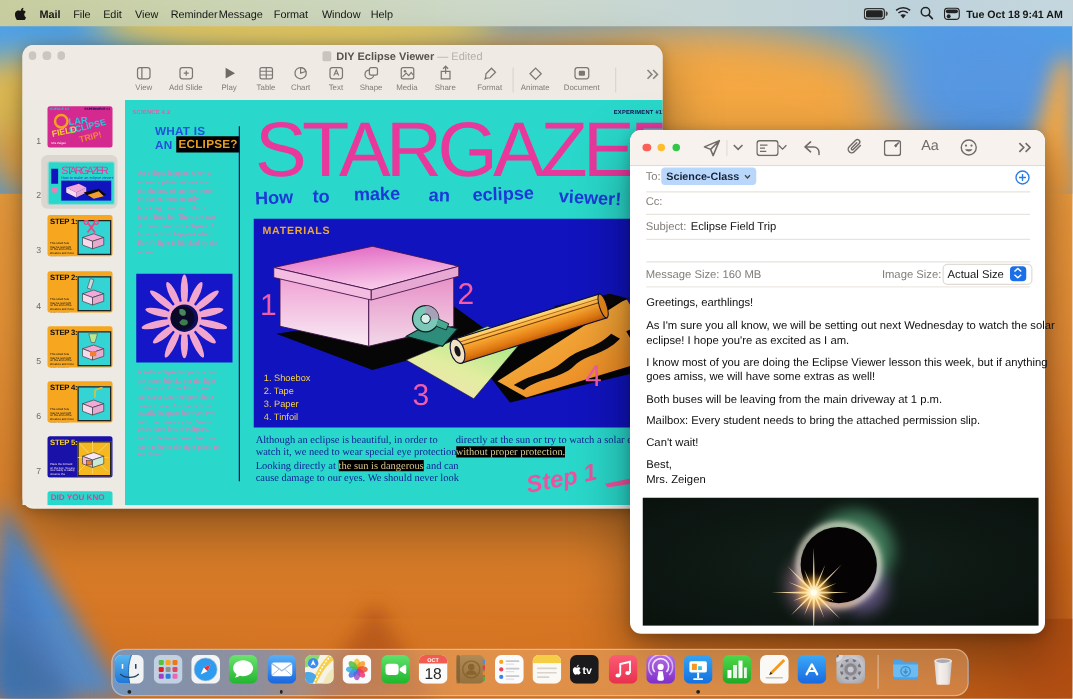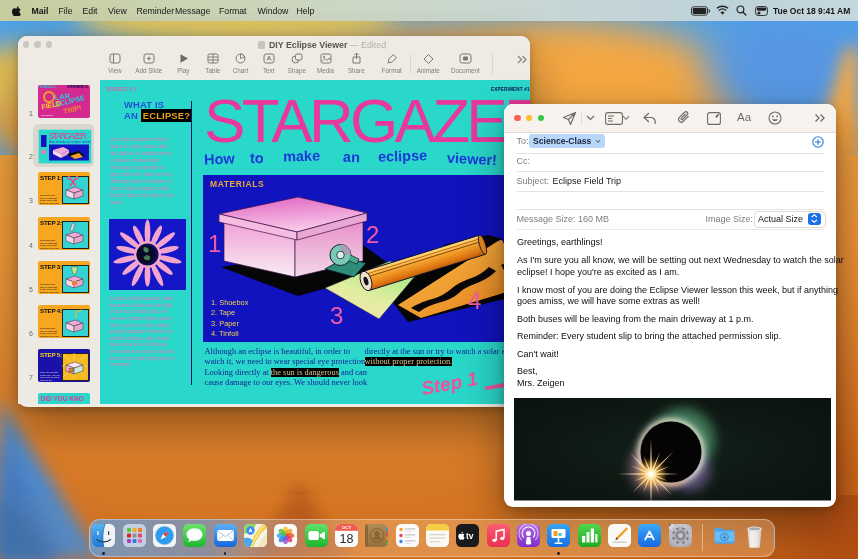--- a/index.html
+++ b/index.html
@@ -483,21 +483,21 @@
     <div class="abs" style="left:12.5px;top:97.2px;width:307px;height:1px;background:#EDE8E2;"></div>
   </div>
 
   <div class="abs" style="left:0;top:0;width:332px;font-size:9px;color:#0E0E0E;white-space:nowrap;">
     <div class="abs" style="left:13px;top:133.5px;">Greetings, earthlings!</div>
     <div class="abs" style="left:13px;top:151.5px;">As I'm sure you all know, we will be setting out next Wednesday to watch the solar</div>
     <div class="abs" style="left:13px;top:163px;">eclipse! I hope you're as excited as I am.</div>
     <div class="abs" style="left:13px;top:181px;">I know most of you are doing the Eclipse Viewer lesson this week, but if anything</div>
     <div class="abs" style="left:13px;top:192.5px;">goes amiss, we will have some extras as well!</div>
     <div class="abs" style="left:13px;top:210px;">Both buses will be leaving from the main driveway at 1 p.m.</div>
-    <div class="abs" style="left:13px;top:227.5px;">Reminder: Every student slip to bring the attached permission slip.</div>
+    <div class="abs" style="left:13px;top:227.5px;">Mailbox: Every student needs to bring the attached permission slip.</div>
     <div class="abs" style="left:13px;top:245px;">Can't wait!</div>
     <div class="abs" style="left:13px;top:262.5px;">Best,</div>
     <div class="abs" style="left:13px;top:274px;">Mrs. Zeigen</div>
   </div>
 
   <svg class="abs" style="left:10px;top:294.5px" width="317" height="102.5" viewBox="0 0 317 102.5">
     <defs>
       <radialGradient id="ebg" cx="0.5" cy="0.5" r="0.75">
         <stop offset="0" stop-color="#12201A"></stop>
           <stop offset="1" stop-color="#0A110D"></stop>

